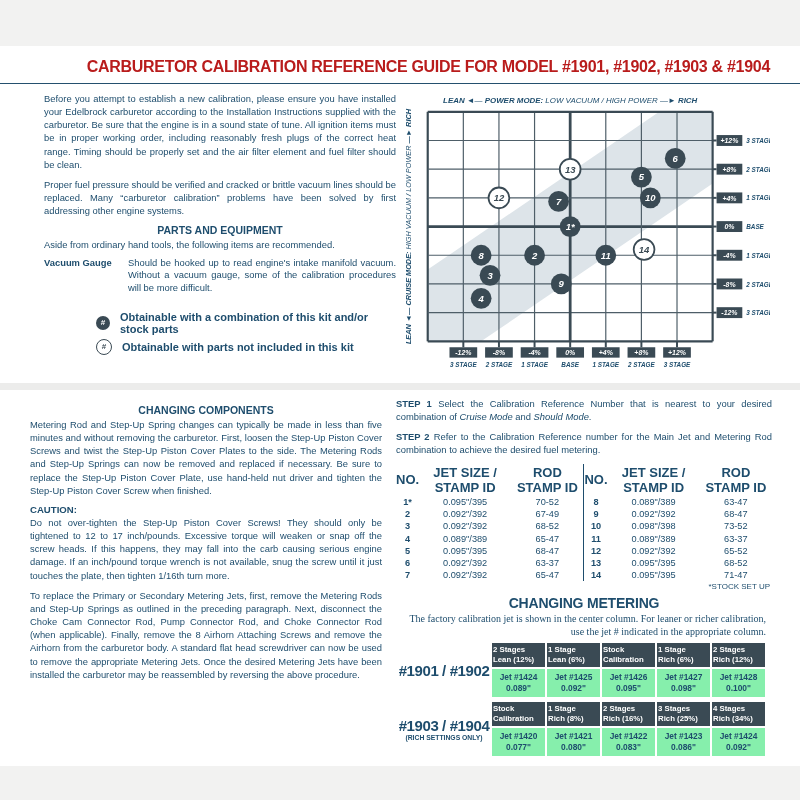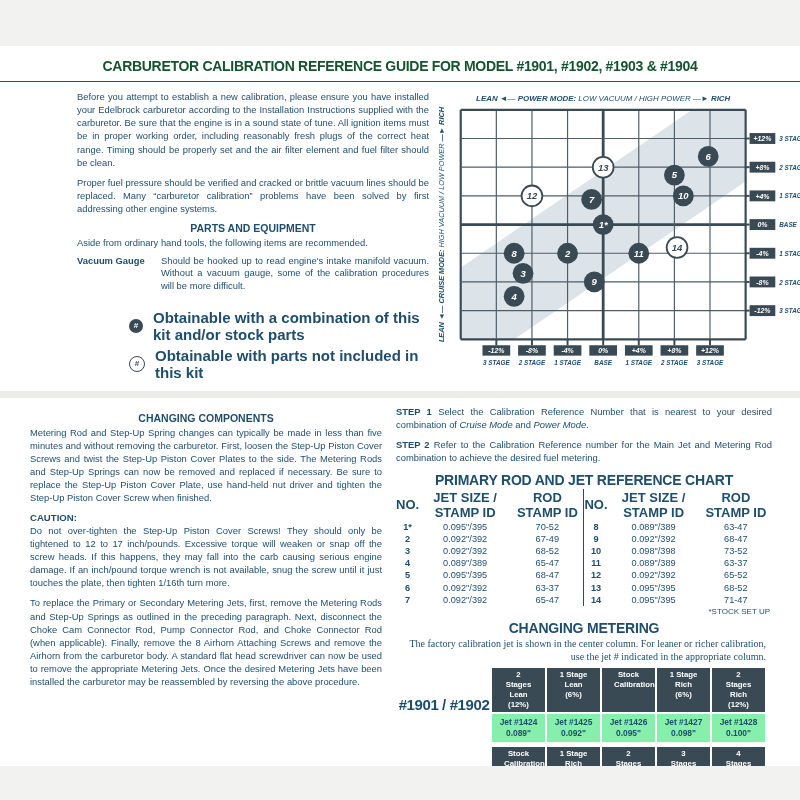--- a/index.html
+++ b/index.html
@@ -3,36 +3,36 @@
 <meta charset="utf-8">
 <style>
   html,body{margin:0;padding:0;}
   body{
     width:800px;height:800px;overflow:hidden;background:#ffffff;
     font-family:"Liberation Sans",sans-serif;color:#1e4d6d;position:relative;
   }
   .band-top{height:46px;background:#f2f2f1;}
   .band-bottom{position:absolute;left:0;bottom:0;width:100%;height:34px;background:#f2f2f1;}
   header{padding:12px 30px 7px 30px;border-bottom:1.5px solid #24506e;}
-  .page-title{font-size:14px;font-weight:bold;text-align:center;letter-spacing:-0.3px;color:#14532d;}
-  .top-half{display:flex;padding:8px 32px 0 44px;margin-left:33px;}
+  .page-title{font-size:16px;font-weight:bold;text-align:right;letter-spacing:-0.3px;color:#b91c1c;}
+  .top-half{display:flex;padding:8px 32px 0 44px;}
   .col-intro{flex:0 0 352px;margin-right:6px;}
   .col-chart{flex:1;font-style:italic;}
   p.body-text{font-size:9.4px;line-height:1.4;text-align:justify;margin:0 0 7px 0;}
   .section-heading{font-size:10.5px;font-weight:bold;text-align:center;margin:6px 0 2px 0;}
   .part-row{display:flex;margin:5px 0;}
   .part-term{flex:0 0 84px;font-weight:bold;font-size:9.4px;}
   .part-desc{flex:1;font-size:9.4px;line-height:1.35;text-align:justify;}
   .legend{margin:16px 0 0 52px;}
   .legend-item{display:flex;align-items:center;margin:4px 0;}
   .bullet{width:14px;height:14px;border-radius:50%;display:flex;align-items:center;justify-content:center;
     font-size:8px;font-weight:bold;flex:0 0 14px;}
   .bullet.filled{background:#3a4a54;color:#fff;}
   .bullet.outline{border:1.4px solid #3a4a54;color:#3a4a54;background:#fff;}
-  .legend-text{font-size:15px;font-weight:bold;margin-left:10px;}
+  .legend-text{font-size:11px;font-weight:bold;margin-left:10px;}
   .mid-divider{height:7px;background:#ececeb;margin-top:6px;}
   .bottom-half{display:flex;padding:8px 28px 0 30px;}
   .col-changing{flex:0 0 352px;margin-right:14px;}
   .col-reference{flex:1;}
   .caution-label{font-size:9.6px;font-weight:bold;margin:2px 0 1px 0;}
   .step-para{font-size:9.4px;line-height:1.38;margin:0 0 7px 0;text-align:justify;}
   .step-label{font-weight:bold;}
   .em{font-style:italic;}
   .primary-title{font-size:14px;font-weight:bold;text-align:center;margin:4px 0 1px 0;letter-spacing:-0.2px;}
   table.primary{width:100%;border-collapse:collapse;}
@@ -41,22 +41,22 @@
   table.primary td.no{font-weight:bold;}
   table.primary .vdiv{border-left:1px solid #1e4d6d;}
   .footnote{font-size:8px;font-weight:normal;text-align:right;margin:1px 2px 0 0;}
   .secondary-title{font-size:14px;font-weight:bold;text-align:center;margin:4px 0 1px 0;letter-spacing:-0.2px;}
   .secondary-intro{font-size:10px;text-align:right;line-height:1.3;margin:0 6px 4px 6px;font-family:Liberation Serif, serif;}
   .sec-block{display:flex;margin-top:5px;}
   .sec-label-wrap{flex:0 0 96px;display:flex;flex-direction:column;justify-content:center;text-align:center;}
   .sec-model{font-size:15px;font-weight:bold;letter-spacing:-0.4px;}
   .sec-note{font-size:6.8px;font-weight:bold;}
   .sec-grid{display:grid;grid-template-columns:repeat(5,53px);gap:2px;}
-  .sec-h{background:#3a4a54;color:#fff;font-size:7.8px;font-weight:bold;text-align:center;
-    padding:2px 12px;line-height:1.3;}
+  .sec-h{background:#3a4a54;color:#fff;font-size:7.8px;font-weight:bold;text-align:left;
+    padding:2px 1px;line-height:1.3;}
   .sec-v{background:#86efac;color:#1e4d6d;font-size:8.4px;font-weight:bold;text-align:center;
     padding:2.5px 1px;line-height:1.35;}
   svg text{font-family:"Liberation Sans",sans-serif;}
 </style>
 </head>
 <body>
 
 <div class="band-top"></div>
 
 <header>
@@ -201,23 +201,22 @@
 
 <section class="bottom-half">
   <div class="col-changing">
     <div class="section-heading">CHANGING COMPONENTS</div>
     <p class="body-text">Metering Rod and Step-Up Spring changes can typically be made in less than five minutes and without removing the carburetor. First, loosen the Step-Up Piston Cover Screws and twist the Step-Up Piston Cover Plates to the side. The Metering Rods and Step-Up Springs can now be removed and replaced if necessary. Be sure to replace the Step-Up Piston Cover Plate, use hand-held nut driver and tighten the Step-Up Piston Cover Screw when finished.</p>
     <div class="caution-label">CAUTION:</div>
     <p class="body-text">Do not over-tighten the Step-Up Piston Cover Screws! They should only be tightened to 12 to 17 inch/pounds. Excessive torque will weaken or snap off the screw heads. If this happens, they may fall into the carb causing serious engine damage. If an inch/pound torque wrench is not available, snug the screw until it just touches the plate, then tighten 1/16th turn more.</p>
     <p class="body-text">To replace the Primary or Secondary Metering Jets, first, remove the Metering Rods and Step-Up Springs as outlined in the preceding paragraph. Next, disconnect the Choke Cam Connector Rod, Pump Connector Rod, and Choke Connector Rod (when applicable). Finally, remove the 8 Airhorn Attaching Screws and remove the Airhorn from the carburetor body. A standard flat head screwdriver can now be used to remove the appropriate Metering Jets. Once the desired Metering Jets have been installed the carburetor may be reassembled by reversing the above procedure.</p>
   </div>
   <div class="col-reference">
-    <p class="step-para"><span class="step-label">STEP 1</span> <span>Select the Calibration Reference Number that is nearest to your desired combination of </span><span class="em">Cruise Mode</span><span> and </span><span class="em">Power Mode</span><span>.</span></p>
+    <p class="step-para"><span class="step-label">STEP 1</span> <span>Select the Calibration Reference Number that is nearest to your desired combination of </span><span class="em">Cruise Mode</span><span> and </span><span class="em">Should Mode</span><span>.</span></p>
     <p class="step-para"><span class="step-label">STEP 2</span> <span>Refer to the Calibration Reference number for the Main Jet and Metering Rod combination to achieve the desired fuel metering.</span></p>
-    <div class="primary-title">PRIMARY ROD AND JET REFERENCE CHART</div>
     <table class="primary">
       <thead>
           <tr id="primary-head">
             <th>NO.</th>
             <th>JET SIZE / STAMP ID</th>
             <th>ROD STAMP ID</th>
             <th class="vdiv">NO.</th>
             <th>JET SIZE / STAMP ID</th>
             <th>ROD STAMP ID</th>
           </tr>

